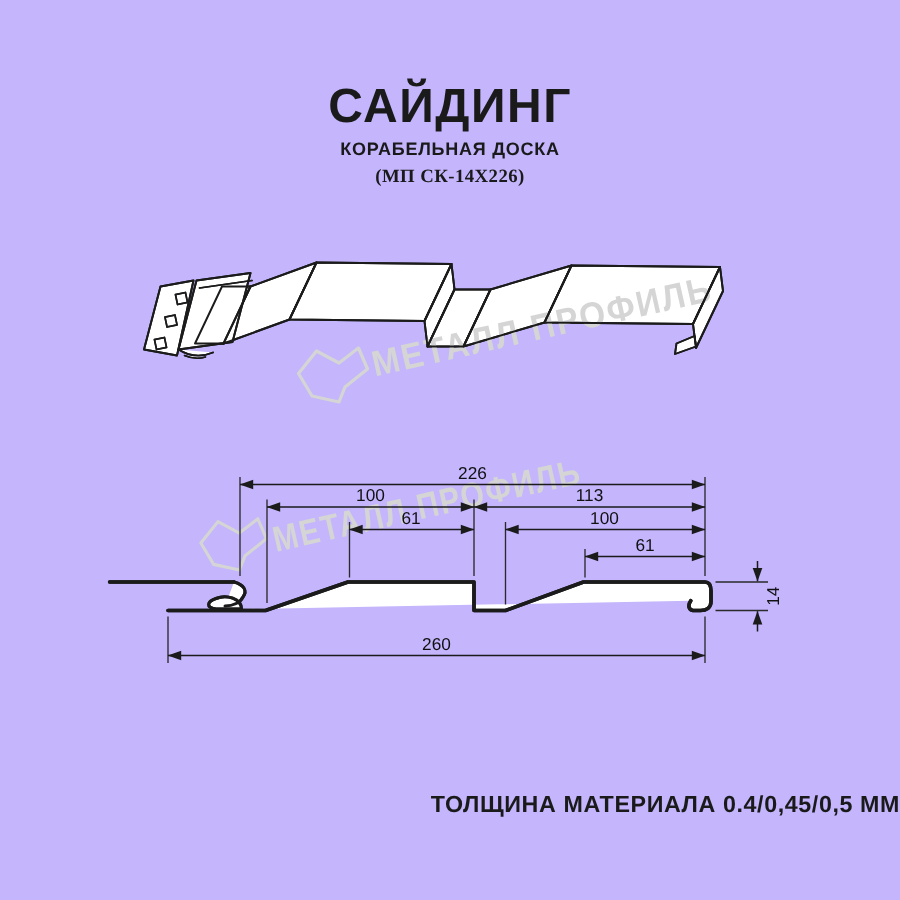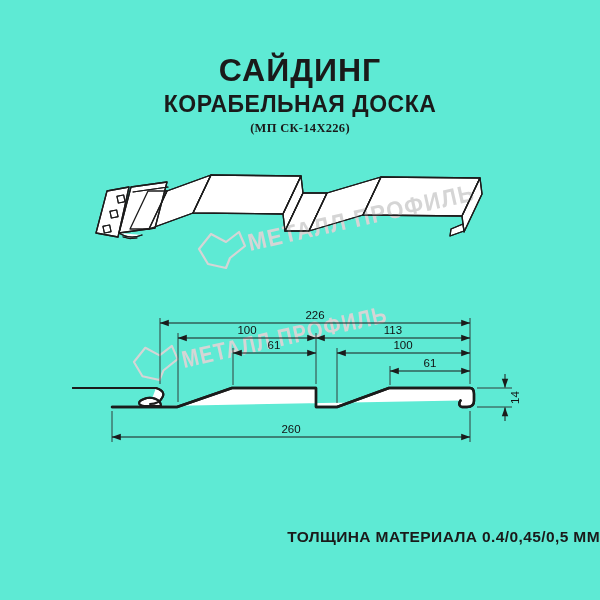--- a/index.html
+++ b/index.html
@@ -1,20 +1,20 @@
 <!DOCTYPE html>
 <html><head>
 <meta charset="utf-8">
 <style>
   html,body{margin:0;padding:0;background:#fff;}
-  .page{position:relative;width:600px;height:600px;background:#5eead4;overflow:hidden;
+  .page{position:relative;width:600px;height:600px;background:#c4b5fd;overflow:hidden;
         font-family:"Liberation Sans",sans-serif;color:#1b1b1b;}
   .header{position:absolute;top:54px;left:0;width:100%;text-align:center;}
   .header h1{margin:0;font-size:32px;line-height:1;font-weight:800;letter-spacing:1px;color:#1a1a1a;}
-  .header h2{margin:7px 0 0 0;font-size:23px;line-height:1;font-weight:700;letter-spacing:.5px;color:#1a1a1a;}
+  .header h2{margin:7px 0 0 0;font-size:12px;line-height:1;font-weight:700;letter-spacing:.5px;color:#1a1a1a;}
   .header h3{margin:6px 0 0 0;font-size:12.5px;line-height:1;font-weight:700;letter-spacing:.3px;color:#1a1a1a;font-family:Liberation Serif, serif;}
   .footer{position:absolute;top:528px;left:0;width:100%;text-align:right;
           font-size:15.5px;font-weight:700;letter-spacing:.4px;color:#1a1a1a;}
   svg.draw{position:absolute;left:0;top:0;}
   .geo{stroke:#1b1b1b;stroke-linejoin:round;stroke-linecap:round;}
   .pass1{fill:#ffffff;}
   .pass2{fill:none;}
   .wm{fill:#d5d5d5;font-weight:700;font-size:24px;letter-spacing:1.5px;}
   .wmlogo{fill:none;stroke:#d5d5d5;stroke-width:2.2;stroke-linejoin:round;}
   .dim{stroke:#1b1b1b;stroke-width:1;fill:none;}

